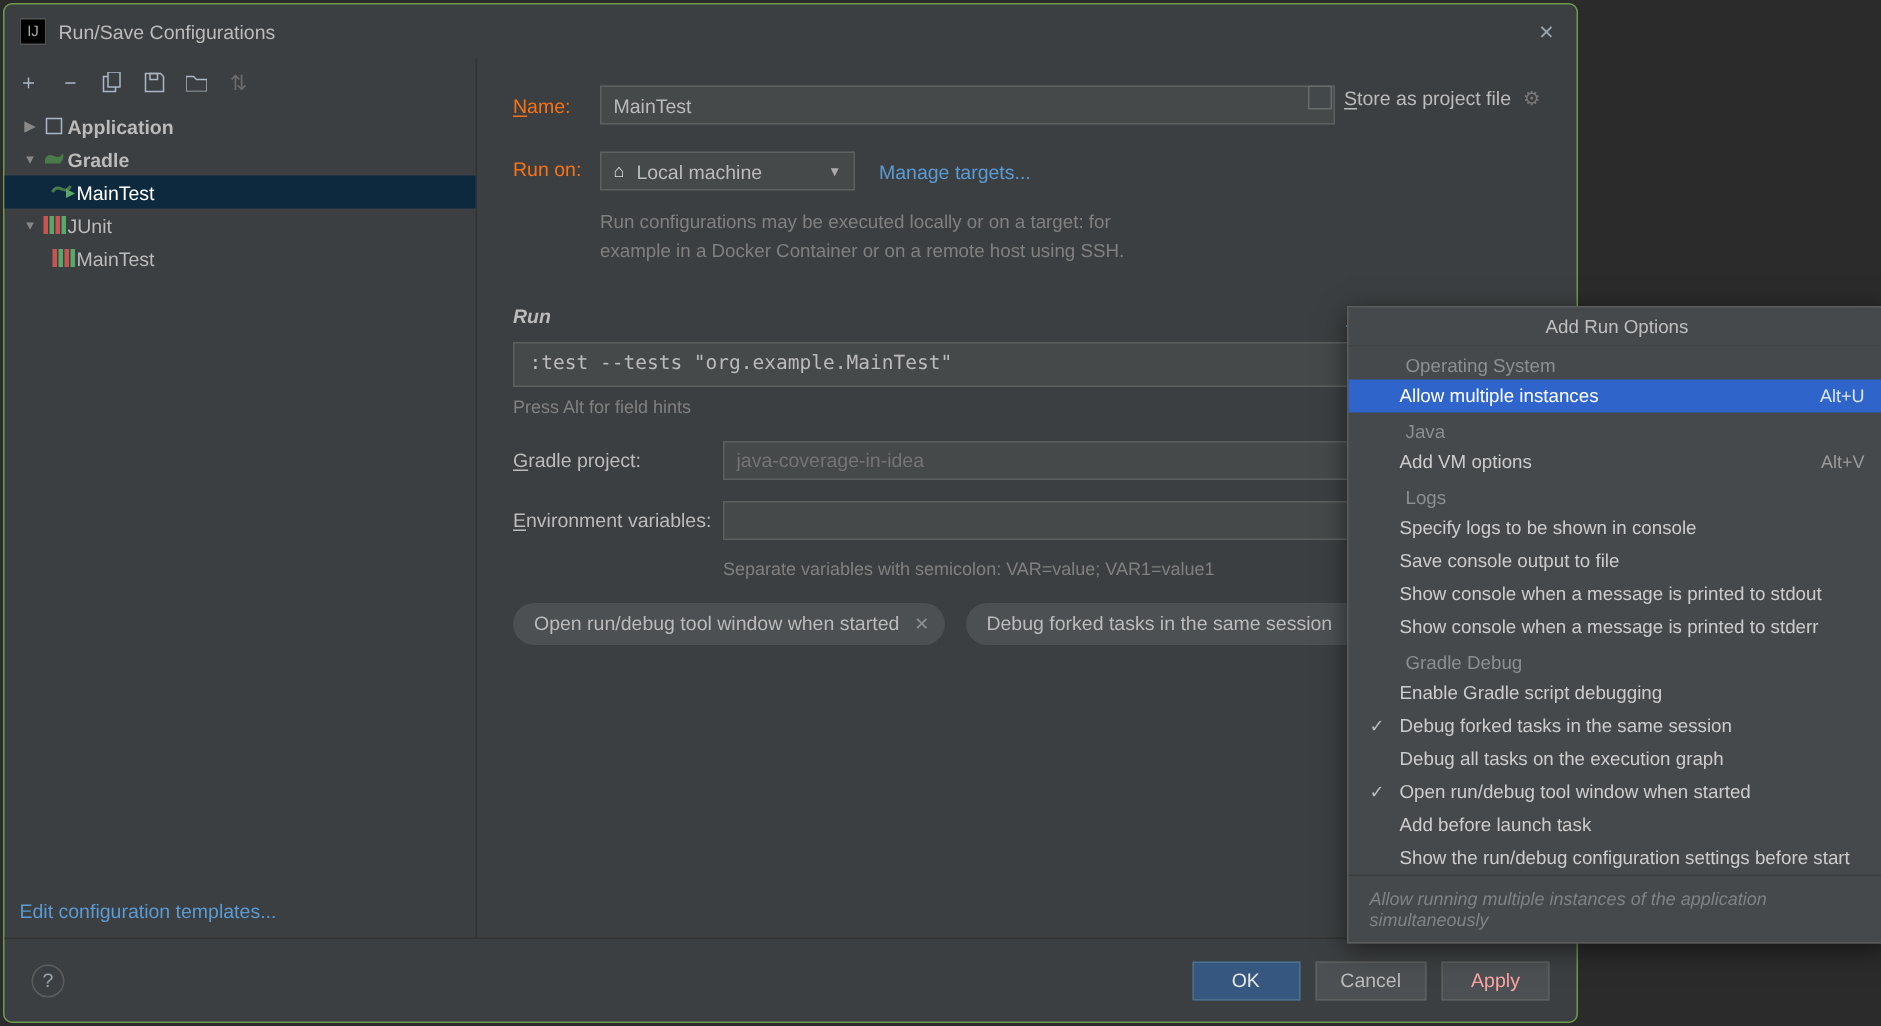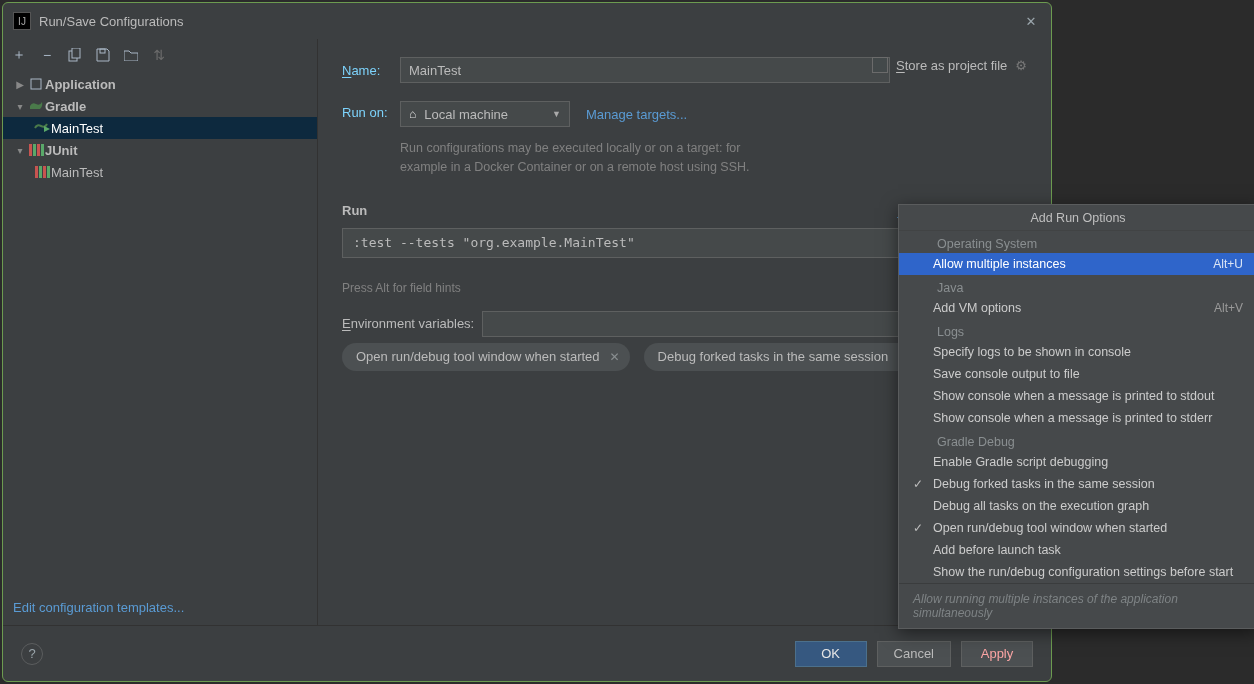--- a/index.html
+++ b/index.html
@@ -20,34 +20,34 @@
   .tree { flex:1; padding-top:2px; }
   .tree-row { height: 22px; display:flex; align-items:center; padding-left: 10px; color:#bbbbbb; }
   .tree-row.sel { background:#0d293e; color:#ffffff; }
   .arrow { width:14px; color:#888; font-size:10px; display:inline-block; text-align:center;}
   .node-ic { width:18px; display:inline-flex; align-items:center; justify-content:center;}
   .indent1 { padding-left: 30px; }
   .sidebar-footer { padding: 8px 10px 10px; }
   .link { color:#5a9bd4; cursor:pointer; }
   .main { flex:1; padding: 18px 24px 0 24px; display:flex; flex-direction:column; position:relative;}
   .row { display:flex; align-items:center; margin-bottom: 18px; }
-  .lbl { width: 58px; color:#7dd3fc; }
+  .lbl { width: 58px; color:#f97316; }
   .u { text-decoration: underline; text-underline-offset: 2px; }
   input.txt, .combo {
     background:#45494a; border:1px solid #5e6060; color:#bbbbbb; height:26px; padding:0 8px; font-size:13px;
   }
   .combo { display:flex; align-items:center; gap:8px; width:170px; justify-content:space-between;}
   .combo .arrow-dn { font-size:9px; color:#aaa; }
   .hint { color:#808080; font-size:12.5px; line-height:1.5; }
   .sec-head { display:flex; align-items:center; justify-content:space-between; margin: 12px 0 10px; }
-  .sec-title { font-weight:bold; color:#bbbbbb; }
+  .sec-title { font-weight:bold; color:#bbbbbb;font-style:italic; }
   .modify { color:#5a9bd4; text-decoration:underline; text-underline-offset:2px; }
   .shortcut { color:#808080; margin-left:6px; font-size:12px;}
   input.cmd { width: 100%; background:#45494a; border:1px solid #5e6060; color:#bbbbbb; height:30px; padding:0 10px; font-family: Consolas, monospace; font-size:13px;}
-  .small-hint { color:#808080; font-size:12px; margin:23px 0 16px;}
+  .small-hint { color:#808080; font-size:12px; margin:6px 0 16px;}
   .field-row { display:flex; align-items:center; margin-bottom:14px; }
   .field-lbl { width:140px; color:#bbbbbb; }
   .field-input { flex:1; }
   input.placeholder::placeholder { color:#757575; }
   .chips { display:flex; gap:14px; }
   .chip { background:#4c5052; border-radius:14px; height:28px; display:flex; align-items:center; padding:0 10px 0 14px; color:#bbbbbb; gap:10px; }
   .chip .x { color:#8a8f91; font-size:12px; }
   .store-box { display:flex; align-items:center; gap:8px; position:absolute; right:24px; top:18px; color:#bbbbbb;}
   .checkbox { width:16px; height:16px; border:1px solid #6b6b6b; background:#43494a;}
   .gear { color:#787878; font-size:13px;}
@@ -140,21 +140,21 @@
         <div class="tree-row">
           <span class="arrow">▾</span>
           <span class="node-ic">
               <span class="ic-junit">
                 <span style="background:#c75450;"></span>
                 <span style="background:#59a869;"></span>
                 <span style="background:#c75450;"></span>
                 <span style="background:#59a869;"></span>
               </span>
             </span>
-          <span style="font-weight:bold;">JUnit</span>
+          <span style="font-weight:normal;">JUnit</span>
         </div>
         <div class="tree-row indent1">
           <span class="node-ic">
               <span class="ic-junit">
                 <span style="background:#c75450;"></span>
                 <span style="background:#59a869;"></span>
                 <span style="background:#c75450;"></span>
                 <span style="background:#59a869;"></span>
               </span>
             </span>
@@ -201,25 +201,30 @@
       <div class="sec-head" style="margin-top:26px;">
         <span class="sec-title">Run</span>
         <span>
           <span class="modify"><span class="u">M</span>odify options</span> <span style="color:#5a9bd4;font-size:10px;">▾</span><span class="shortcut">Alt+M</span>
         </span>
       </div>
 
       <input class="cmd" value=":test --tests &quot;org.example.MainTest&quot;" style="">
       <div class="small-hint">Press Alt for field hints</div>
 
+      <div class="field-row">
+        <span class="field-lbl"><span class="u">G</span>radle project:</span>
+        <input class="txt placeholder field-input" style="color: rgb(117, 117, 117);" value="java-coverage-in-idea">
+      </div>
 
       <div class="field-row" style="margin-bottom:6px;">
         <span class="field-lbl"><span class="u">E</span>nvironment variables:</span>
         <input class="txt field-input" value="" style="">
       </div>
+      <div class="small-hint" style="margin-left:140px;">Separate variables with semicolon: VAR=value; VAR1=value1</div>
 
       <div class="chips">
         <div class="chip">
           <span>Open run/debug tool window when started</span>
           <span class="x">✕</span>
         </div>
         <div class="chip">
           <span>Debug forked tasks in the same session</span>
           <span class="x">✕</span>
         </div>

